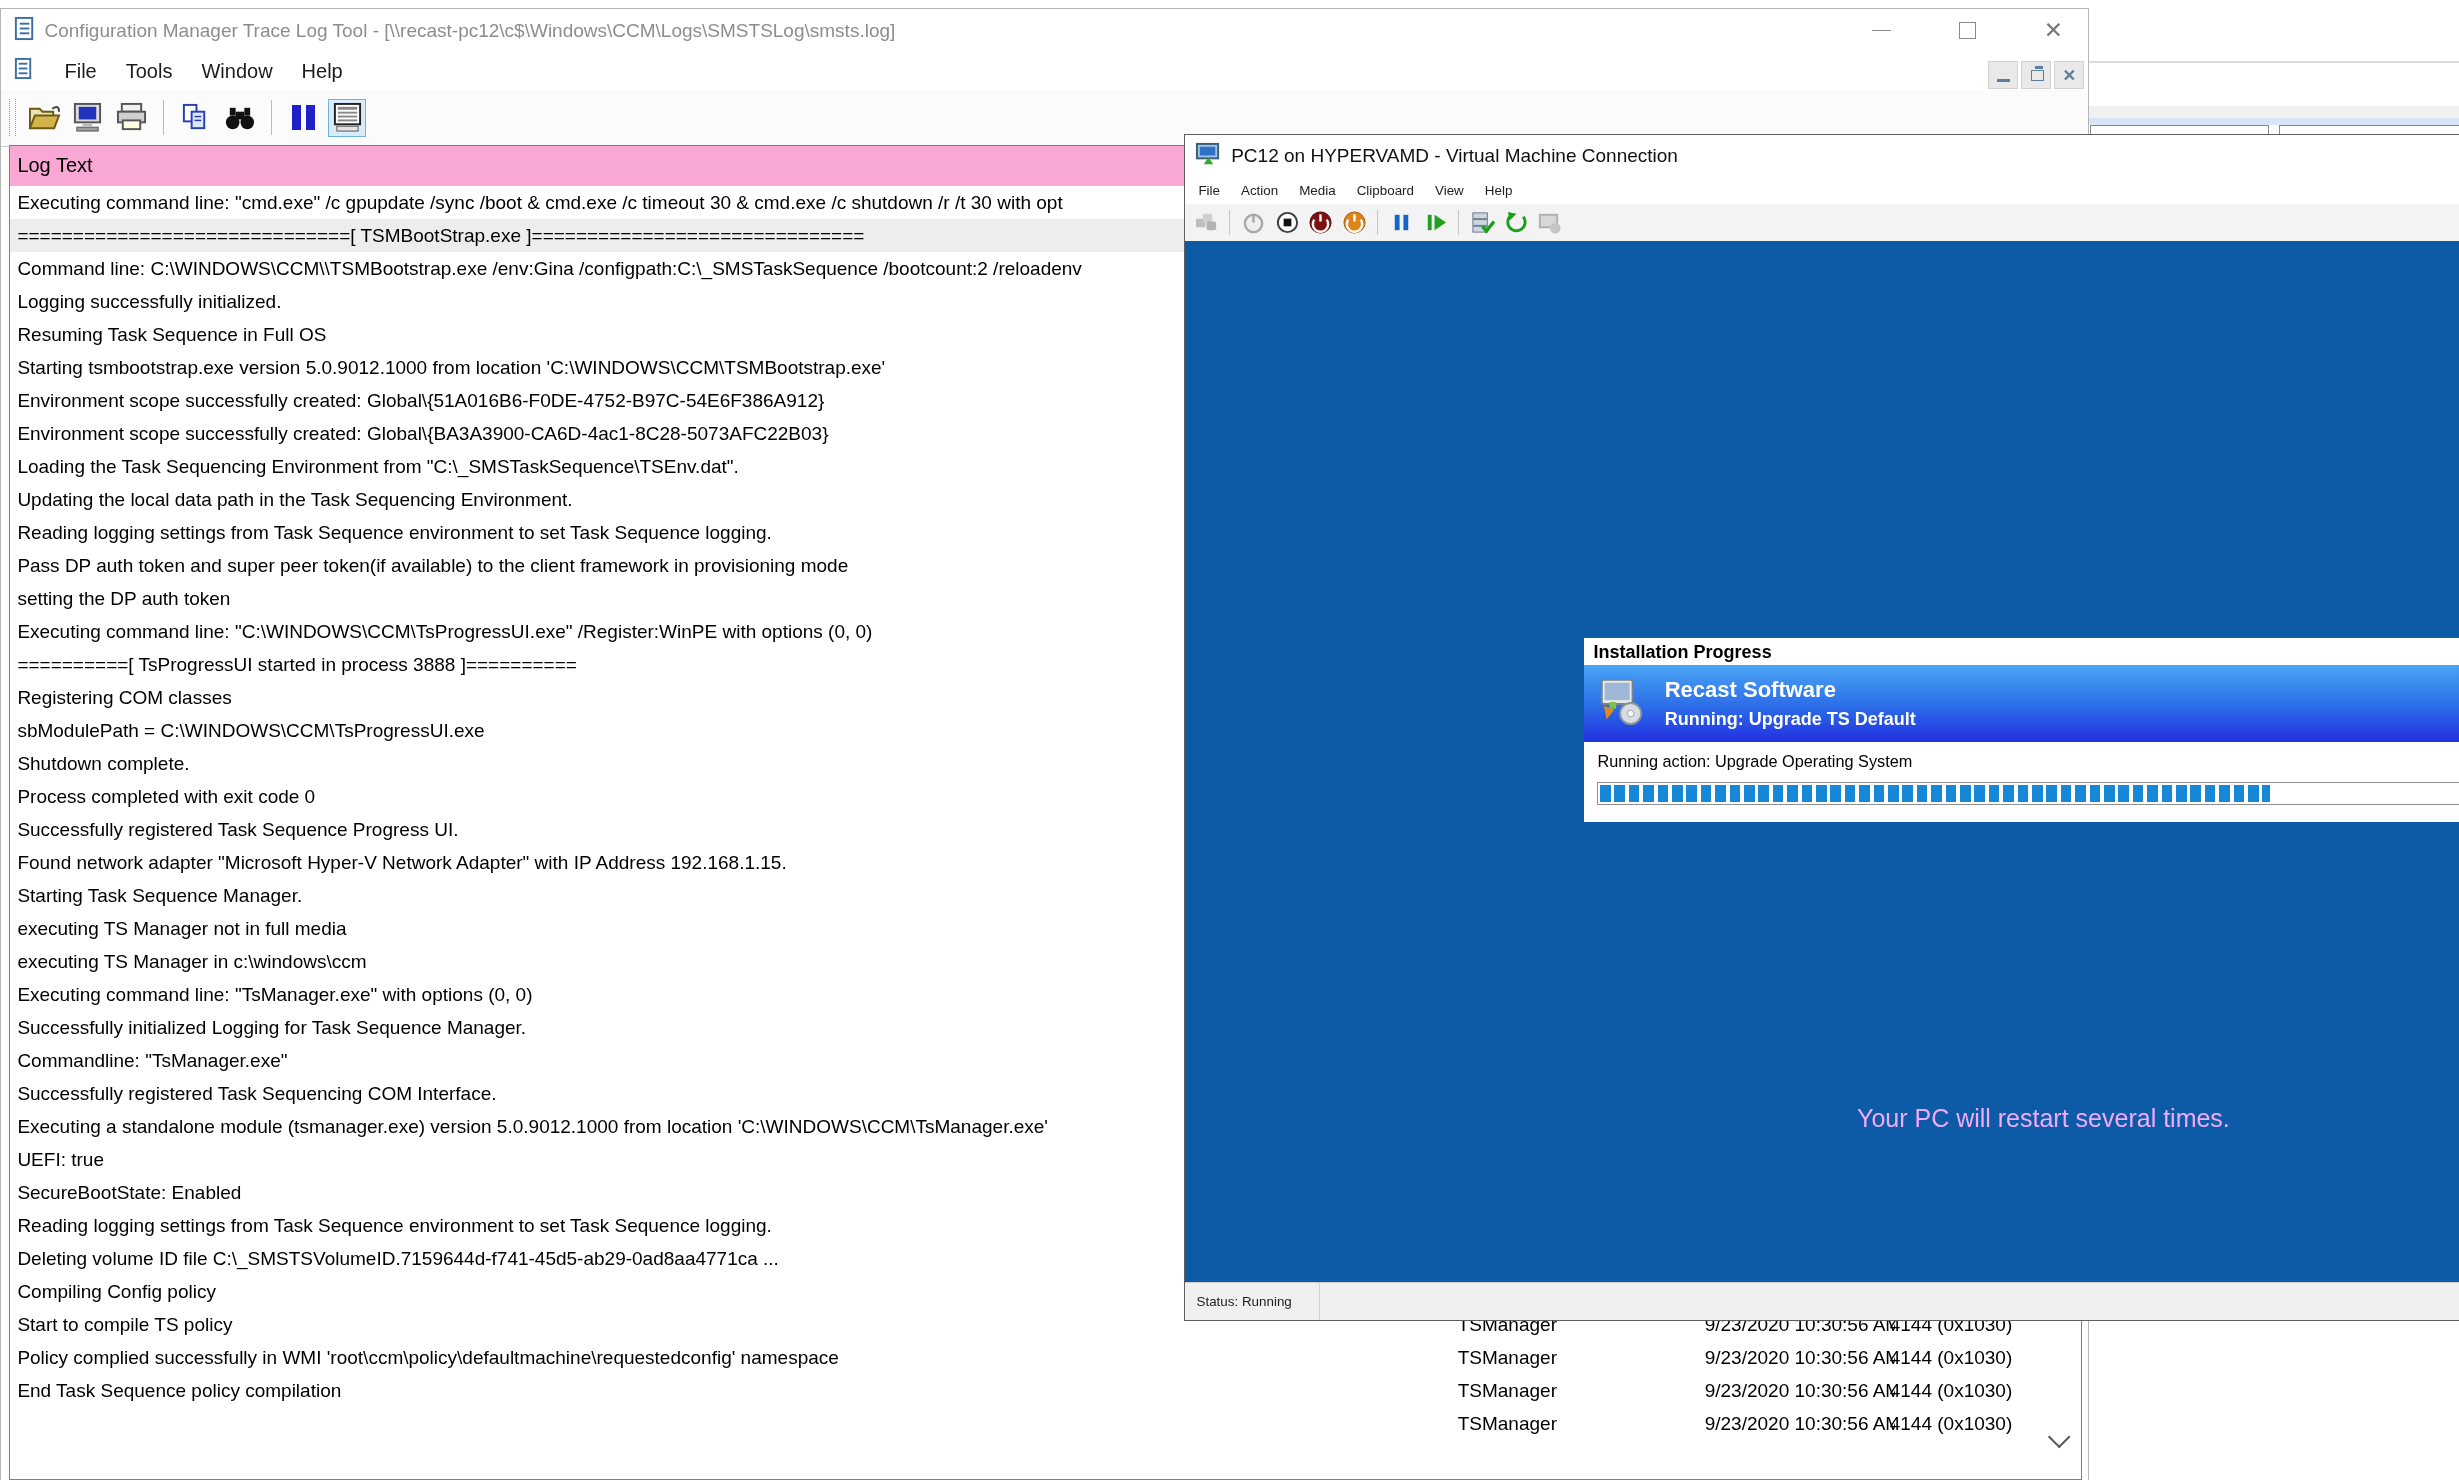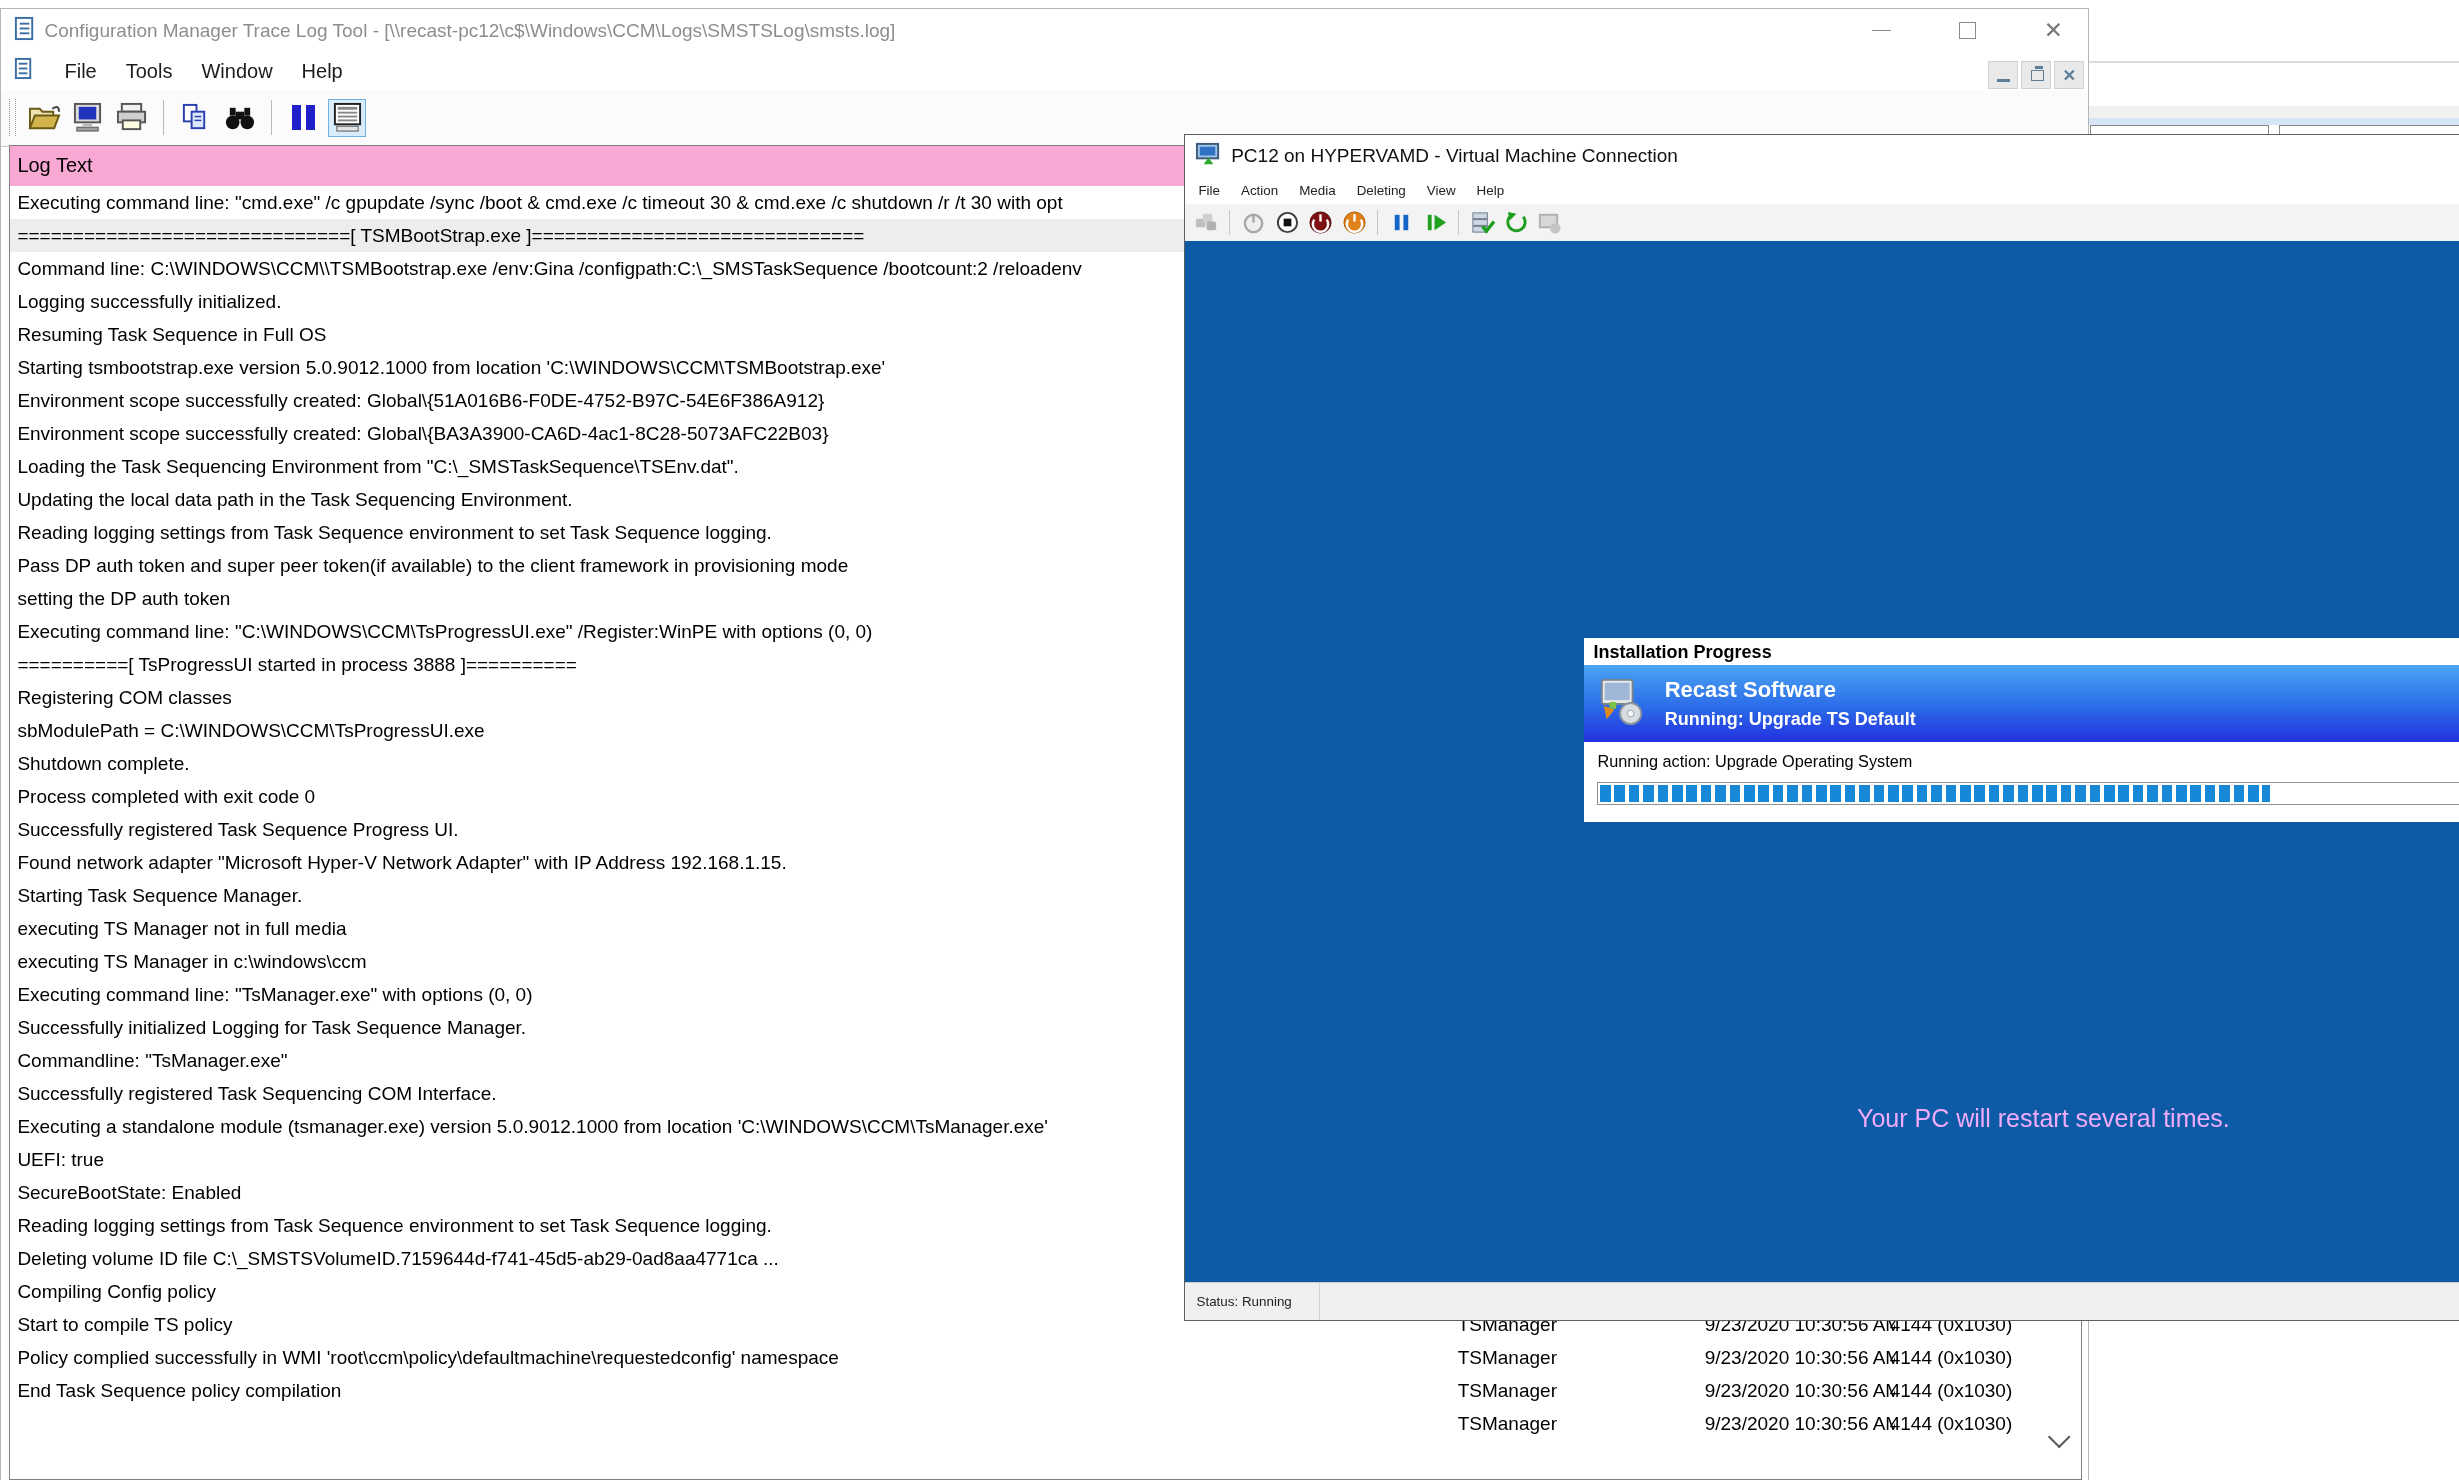--- a/index.html
+++ b/index.html
@@ -369,21 +369,21 @@
         </svg>
     </span>
     <span class="vm-title">PC12 on HYPERVAMD - Virtual Machine Connection</span>
   </div>
 
   <div class="vm-menubar">
       <span id="vm-menu" style="display:flex;gap:21px;">
         <span class="menu-item">File</span>
         <span class="menu-item">Action</span>
         <span class="menu-item">Media</span>
-        <span class="menu-item">Deleting</span>
+        <span class="menu-item">Clipboard</span>
         <span class="menu-item">View</span>
         <span class="menu-item">Help</span>
       </span>
     </div>
 
   <div class="vm-toolbar">
     <span class="vm-tb-icon">
       <svg width="25" height="25" viewBox="0 0 26 26">
           <rect x="2" y="9" width="10" height="9" rx="2" fill="#bdbdbd"></rect>
           <rect x="9" y="4" width="10" height="9" rx="2" fill="#cfcfcf"></rect>

